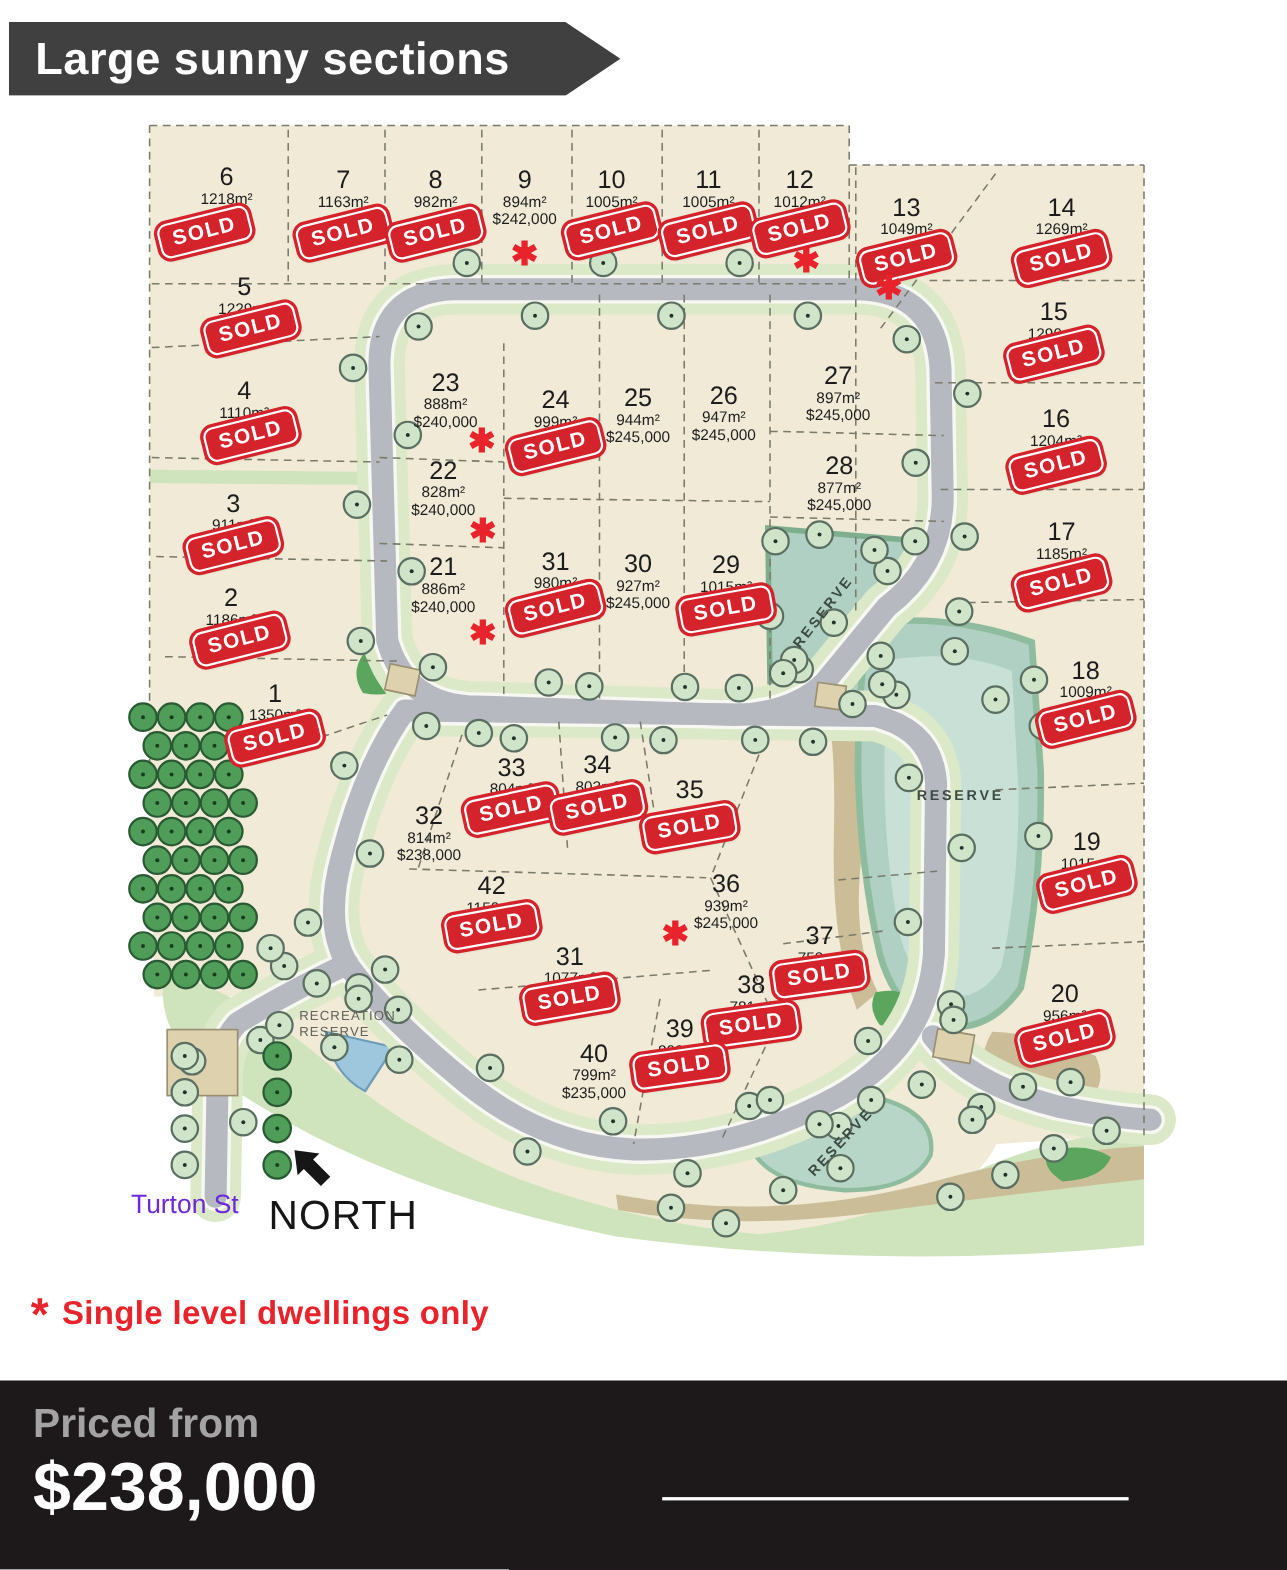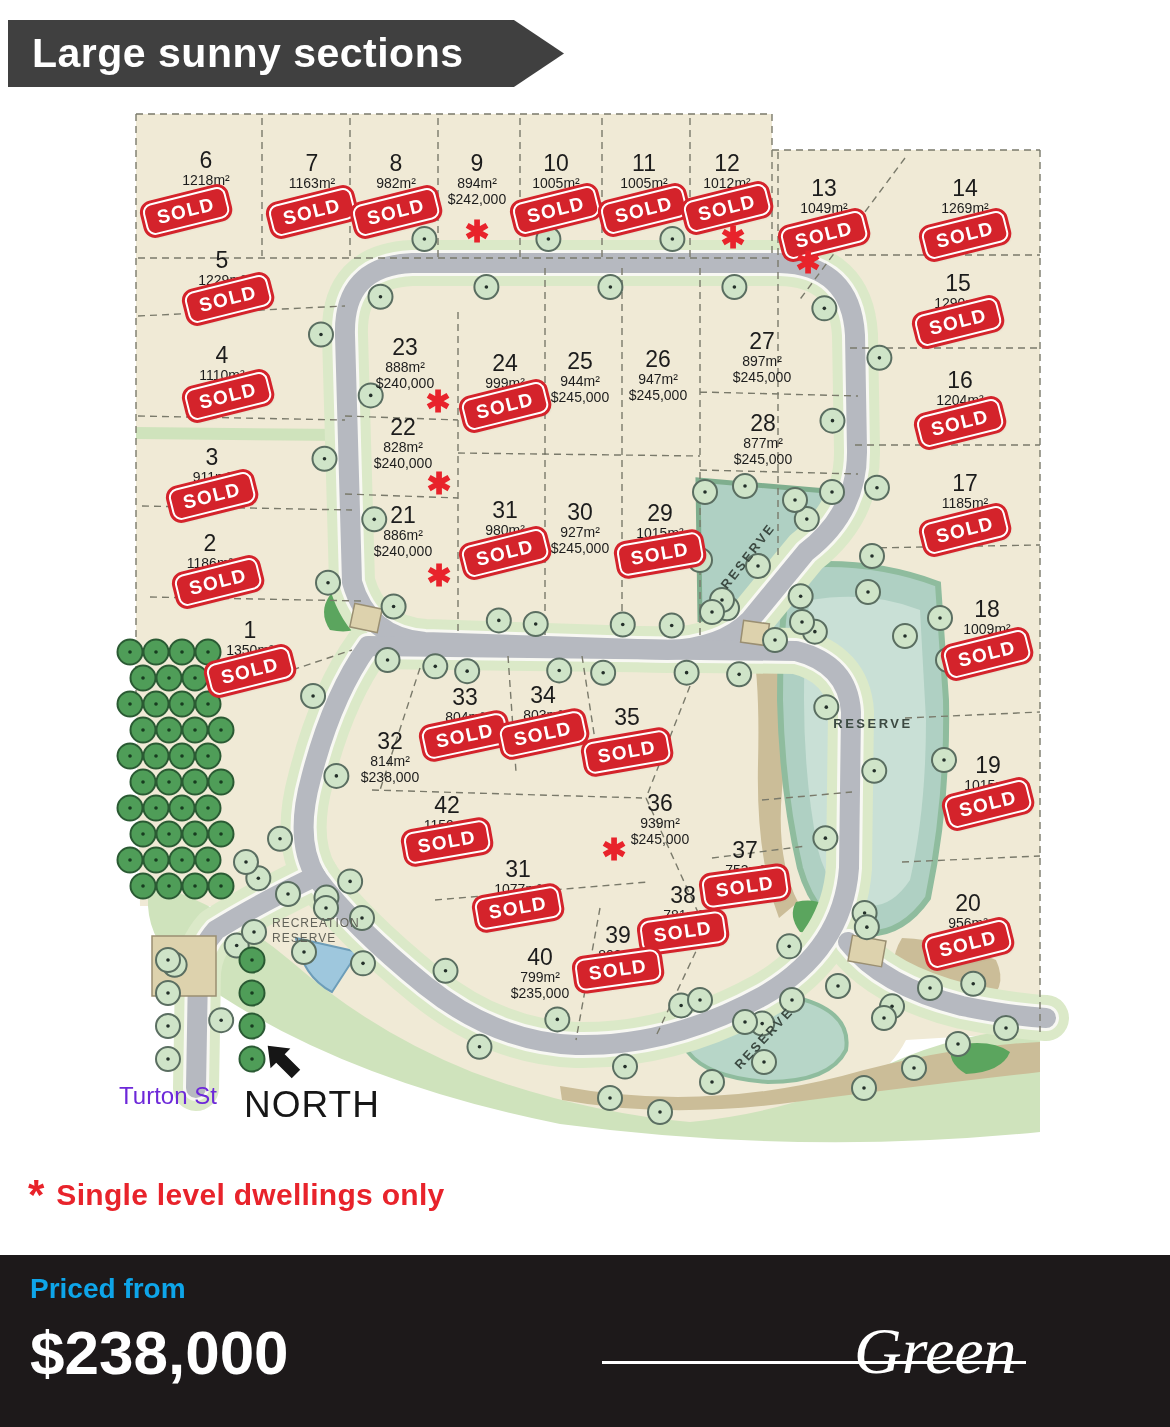--- a/index.html
+++ b/index.html
@@ -13,21 +13,21 @@
   .banner-views{position:absolute;left:558px;top:1158px;width:612px;height:85px;background:#221e1f;
     clip-path:polygon(0 50%,7% 0,100% 0,100% 100%,7% 100%);display:flex;align-items:center;justify-content:center;}
   .banner-views span{color:#fff;font-size:44px;font-weight:700;padding-left:30px;}
 
   .note{position:absolute;left:28px;top:1174px;display:flex;align-items:center;color:#e8232b;}
   .note .sym{font-size:42px;font-weight:700;line-height:1;margin-right:12px;}
   .note .txt{font-size:30px;font-weight:600;letter-spacing:.3px;}
 
   
   .footer{position:absolute;left:0;top:1255px;width:1170px;height:172px;background:#1d191a;}
-  .footer .pf{position:absolute;left:30px;top:18px;color:#0ea5e9;font-size:28px;font-weight:700;}
+  .footer .pf{position:absolute;left:30px;top:18px;color:#a3a3a3;font-size:37px;font-weight:700;}
   .footer .price{position:absolute;left:30px;top:62px;color:#fff;font-size:62px;font-weight:700;}
   .brand{position:absolute;left:596px;top:14px;width:460px;height:150px;color:#fff;}
   .brand .main{font-family:"Liberation Serif",serif;font-size:72px;letter-spacing:12px;}
   .brand .rule{position:absolute;left:6px;top:92px;width:424px;height:3px;background:#fff;}
   .brand .sub{position:absolute;left:258px;top:44px;font-family:"Liberation Serif",serif;
               font-style:italic;font-size:66px;}
 
   
   .map-label{position:absolute;transform:translate(-50%,-50%);white-space:nowrap;}
   .street{font-size:24px;color:#6d28d9;}
@@ -735,17 +735,16 @@
   <span class="sym">*</span>
   <span class="txt">Single level dwellings only</span>
 </div>
 
 
 <div class="footer">
   <div class="pf">Priced from</div>
   <div class="price">$238,000</div>
   <div class="brand">
     <div class="rule"></div>
-    <div class="sub">Green</div>
   </div>
 </div>
 
 </div>
 
 </body></html>

